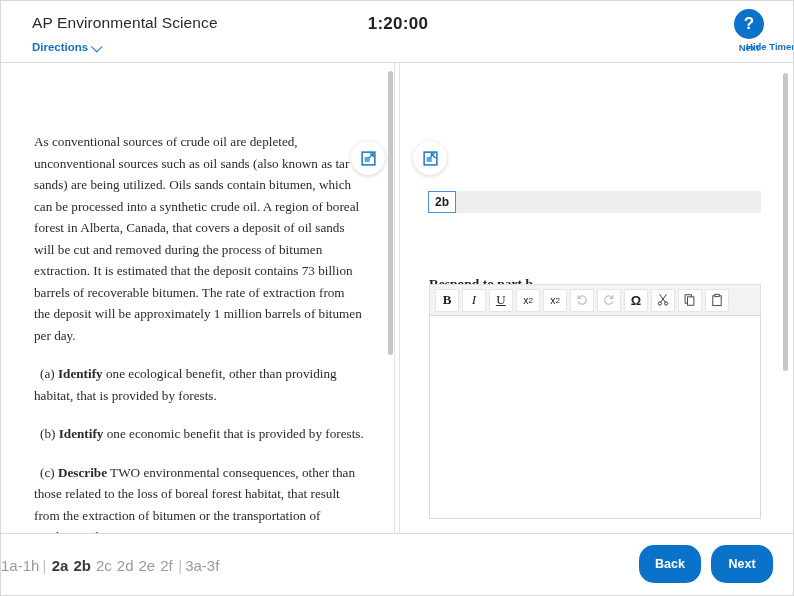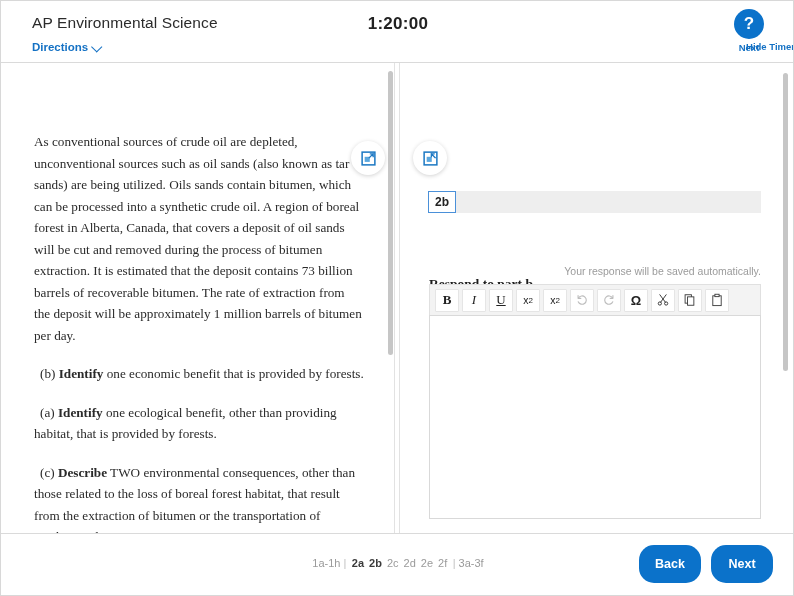--- a/index.html
+++ b/index.html
@@ -311,22 +311,22 @@
     position: absolute;
     left: 33px; top: 14px;
     font-size: 12.5px;
     color: #2f2f2f;
     line-height: 1.5;
   }
   .pager {
     position: absolute;
     left: 0; top: 23px;
     width: 794px;
-    text-align: center;
-    font-size: 11px;
+    text-align: left;
+    font-size: 15px;
     color: #9a9a9a;
   }
   .pager .sep { color: #c2c2c2; margin: 0 3px; }
   .pager .pg { margin: 0 2.5px; cursor: pointer; }
   .pager .pg.active { color: #3a3a3a; font-weight: bold; }
   .pager .grp { color: #9a9a9a; cursor: pointer; }
   .nav-btns {
     position: absolute;
     right: 22px; top: 11px;
     display: flex;
@@ -370,36 +370,35 @@
   </div>
 
   <div class="body-area">
 
     <div class="panel-divider"></div>
     <div class="panel-divider2"></div>
 
     <div class="panel-left">
       <div class="passage" id="passage-root">
           <p>As conventional sources of crude oil are depleted, unconventional sources such as oil sands (also known as tar sands) are being utilized. Oils sands contain bitumen, which can be processed into a synthetic crude oil. A region of boreal forest in Alberta, Canada, that covers a deposit of oil sands will be cut and removed during the process of bitumen extraction. It is estimated that the deposit contains 73 billion barrels of recoverable bitumen. The rate of extraction from the deposit will be approximately 1 million barrels of bitumen per day.</p>
+          <p class="indent">(a) <b>Identify</b> one ecological benefit, other than providing habitat, that is provided by forests.</p>
           <p class="indent">(b) <b>Identify</b> one economic benefit that is provided by forests.</p>
-          <p class="indent">(a) <b>Identify</b> one ecological benefit, other than providing habitat, that is provided by forests.</p>
           <p class="indent">(c) <b>Describe</b> TWO environmental consequences, other than those related to the loss of boreal forest habitat, that result from the extraction of bitumen or the transportation of synthetic oil to customers.</p>
         </div>
     </div>
 
     <div class="scroll-track-l"></div>
     <div class="scroll-thumb-l"></div>
 
     <div class="panel-right"></div>
 
     <div class="qtab-strip"></div>
     <div class="qtab">2b</div>
 
     <div class="prompt">Respond to part b.</div>
-    <div class="savenote">Your response will be saved automatically.</div>
 
     <div class="editor">
       <div class="toolbar" id="toolbar-root">
           <div class="tb-btn bold">B</div>
           <div class="tb-btn ital">I</div>
           <div class="tb-btn undl">U</div>
           <div class="tb-btn sup">x<sup>2</sup></div>
           <div class="tb-btn sub">x<sub>2</sub></div>
           <div class="tb-btn undo muted">
             <svg width="14" height="14" viewBox="0 0 20 20" fill="none">

